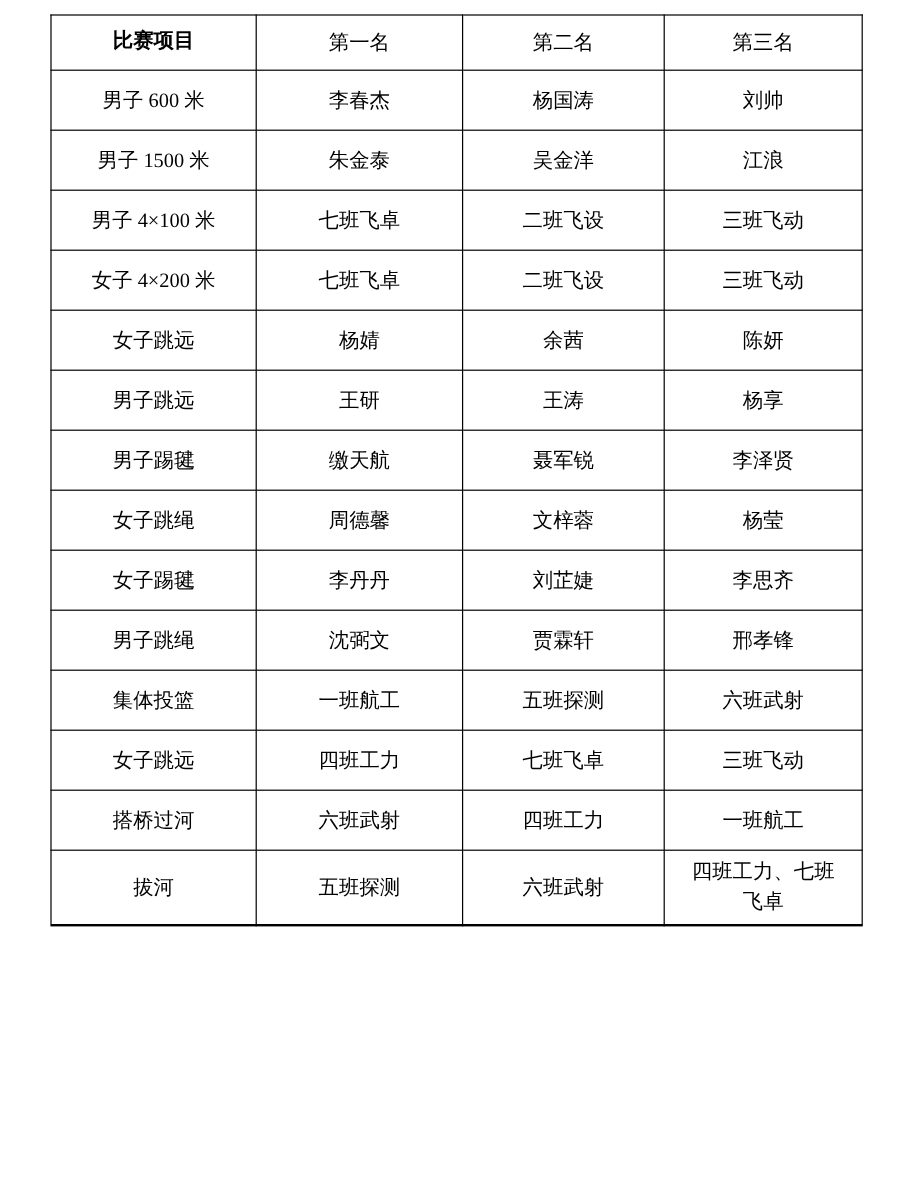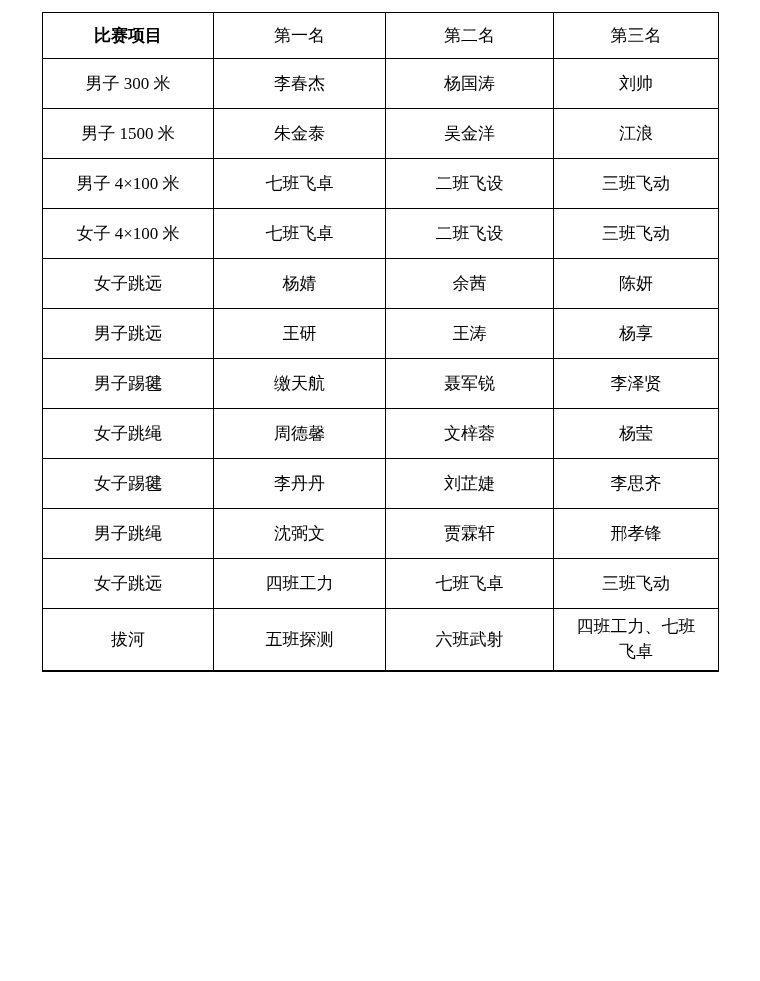--- a/index.html
+++ b/index.html
@@ -33,21 +33,21 @@
     text-align: center;
     vertical-align: middle;
     padding: 2px 16px;
     line-height: 1.5;
     word-break: break-all;
     font-weight: normal;
   }
   table.results thead tr { height: 46px; }
   table.results tbody tr { height: 50px; }
   table.results tbody tr:last-child { height: 62px; padding-left: 16px; }
-  table.results th.bold { font-weight: bold; }
+  table.results th.bold { font-weight: bold; font-family: Liberation Mono, monospace; }
 </style>
 </head>
 <body>
 
 <div class="page">
   <table class="results">
     <colgroup>
       <col style="width:171px">
       <col style="width:172px">
       <col style="width:168px">
@@ -56,39 +56,39 @@
     <thead>
       <tr id="header-row">
           <th class="bold">比赛项目</th>
           <th>第一名</th>
           <th>第二名</th>
           <th>第三名</th>
         </tr>
     </thead>
     <tbody id="table-body">
         <tr>
-          <td>男子 300 米</td>
+          <td>男子 600 米</td>
           <td>李春杰</td>
           <td>杨国涛</td>
           <td>刘帅</td>
         </tr>
         <tr>
           <td>男子 1500 米</td>
           <td>朱金泰</td>
           <td>吴金洋</td>
           <td>江浪</td>
         </tr>
         <tr>
           <td>男子 4×100 米</td>
           <td>七班飞卓</td>
           <td>二班飞设</td>
           <td>三班飞动</td>
         </tr>
         <tr>
-          <td>女子 4×100 米</td>
+          <td>女子 4×200 米</td>
           <td>七班飞卓</td>
           <td>二班飞设</td>
           <td>三班飞动</td>
         </tr>
         <tr>
           <td>女子跳远</td>
           <td>杨婧</td>
           <td>余茜</td>
           <td>陈妍</td>
         </tr>
@@ -116,24 +116,36 @@
           <td>刘芷婕</td>
           <td>李思齐</td>
         </tr>
         <tr>
           <td>男子跳绳</td>
           <td>沈弼文</td>
           <td>贾霖轩</td>
           <td>邢孝锋</td>
         </tr>
         <tr>
+          <td>集体投篮</td>
+          <td>一班航工</td>
+          <td>五班探测</td>
+          <td>六班武射</td>
+        </tr>
+        <tr>
           <td>女子跳远</td>
           <td>四班工力</td>
           <td>七班飞卓</td>
           <td>三班飞动</td>
+        </tr>
+        <tr>
+          <td>搭桥过河</td>
+          <td>六班武射</td>
+          <td>四班工力</td>
+          <td>一班航工</td>
         </tr>
         <tr>
           <td>拔河</td>
           <td>五班探测</td>
           <td>六班武射</td>
           <td>四班工力、七班飞卓</td>
         </tr>
       </tbody>
   </table>
 </div>

